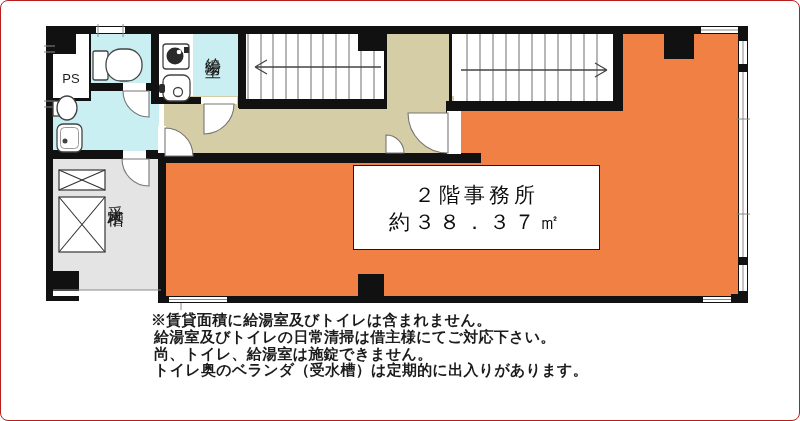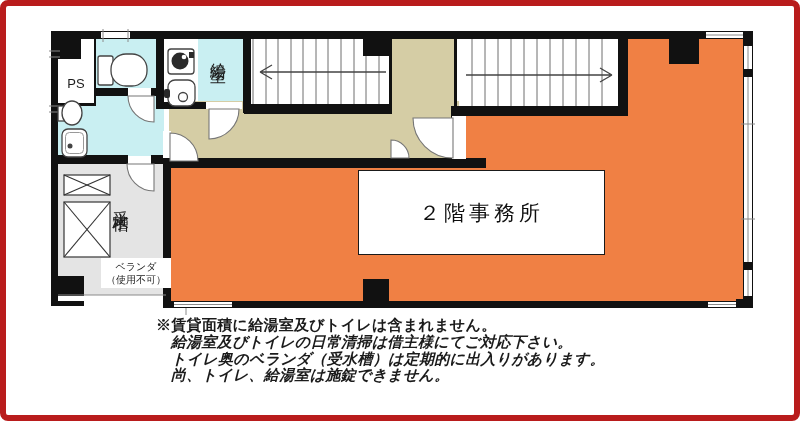--- a/index.html
+++ b/index.html
@@ -1,18 +1,18 @@
 <!DOCTYPE html>
 <html style="--office: #F08044; --wet_area: #C9EFF2; --corridor: #D5CDA5; --balcony: #E4E4E4; --wall: #111111;"><head>
 <meta charset="utf-8">
 <style>
   html,body{margin:0;padding:0;background:#fff;}
   .screenshot{
     position:relative;width:800px;height:421px;background:#ffffff;
-    border:6px solid #b91c1c;border-radius:8px;box-sizing:border-box;overflow:hidden;
+    border:1px solid #b91c1c;border-radius:8px;box-sizing:border-box;overflow:hidden;
     font-family:"Liberation Sans", sans-serif;color:#111;
   }
   .plan-svg{position:absolute;left:0;top:0;}
   
   .wall{fill:var(--wall,#111111);}
   .office{fill:var(--office,#F08044);}
   .wet{fill:var(--wet_area,#C9EFF2);}
   .corr{fill:var(--corridor,#D5CDA5);}
   .balcony-fill{fill:var(--balcony,#E4E4E4);}
   .tread{stroke:#6f6f6f;stroke-width:1;}
@@ -26,21 +26,21 @@
   .ps-label{left:54px;top:62px;width:32px;height:30px;display:flex;align-items:center;justify-content:center;font-size:13px;}
   .kitchen-label{left:201px;top:44px;font-size:16px;letter-spacing:2px;}
   .tank-label{left:104px;top:191px;font-size:16.5px;letter-spacing:3px;}
   .veranda-label{left:95px;top:252px;width:70px;background:#fff;text-align:center;font-size:10px;line-height:13px;padding:2px 0;}
   .info-box{
     left:352px;top:164px;width:247px;height:85px;background:#fff;border:1.5px solid #1a1a1a;
     box-sizing:border-box;display:flex;flex-direction:column;align-items:center;justify-content:center;
     font-size:21px;line-height:27px;letter-spacing:4px;color:#0e0e0e;font-weight:500;white-space:nowrap;
   }
   .notes{left:150px;top:311px;font-size:15px;line-height:16.8px;font-weight:700;color:#1b1b1b;letter-spacing:0.3px;}
-  .notes .indent{margin-left:15px;font-style:italic;}
+  .notes .indent{margin-left:3px;}
 </style>
 </head>
 <body>
 
 <div class="screenshot">
 
   <svg class="plan-svg" width="800" height="421" viewBox="0 0 800 421">
 
     <g>
       <rect class="balcony-fill" x="52" y="155" width="108" height="134"></rect>
@@ -167,29 +167,26 @@
         <rect class="fix" x="58" y="196" width="46" height="55" stroke="#333" stroke-width="1.2"></rect>
         <line x1="58" y1="196" x2="104" y2="251" stroke="#333" stroke-width="1.1"></line>
         <line x1="104" y1="196" x2="58" y2="251" stroke="#333" stroke-width="1.1"></line>
       </g>
     </g>
   </svg>
 
   <div class="label ps-label">PS</div>
   <div class="label v-label kitchen-label">給湯室</div>
   <div class="label v-label tank-label">受水槽</div>
-  <div class="label veranda-label">
-    <div>ベランダ</div>
-    <div>（使用不可）</div>
-  </div>
 
   <div class="label info-box">
     <div>２階事務所</div>
+    <div>約３８．３７㎡</div>
   </div>
 
   <div class="label notes">
     <div>※賃貸面積に給湯室及びトイレは含まれません。</div>
     <div class="indent">給湯室及びトイレの日常清掃は借主様にてご対応下さい。</div>
+    <div class="indent">尚、トイレ、給湯室は施錠できません。</div>
     <div class="indent">トイレ奥のベランダ（受水槽）は定期的に出入りがあります。</div>
-    <div class="indent">尚、トイレ、給湯室は施錠できません。</div>
   </div>
 
 </div>
 
 </body></html>

